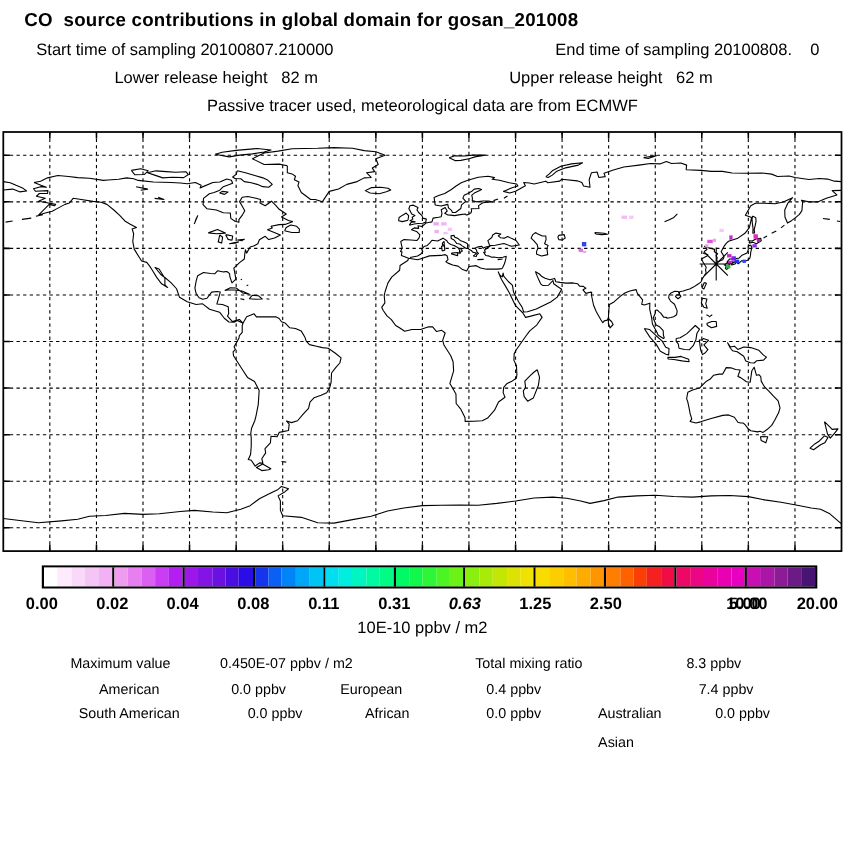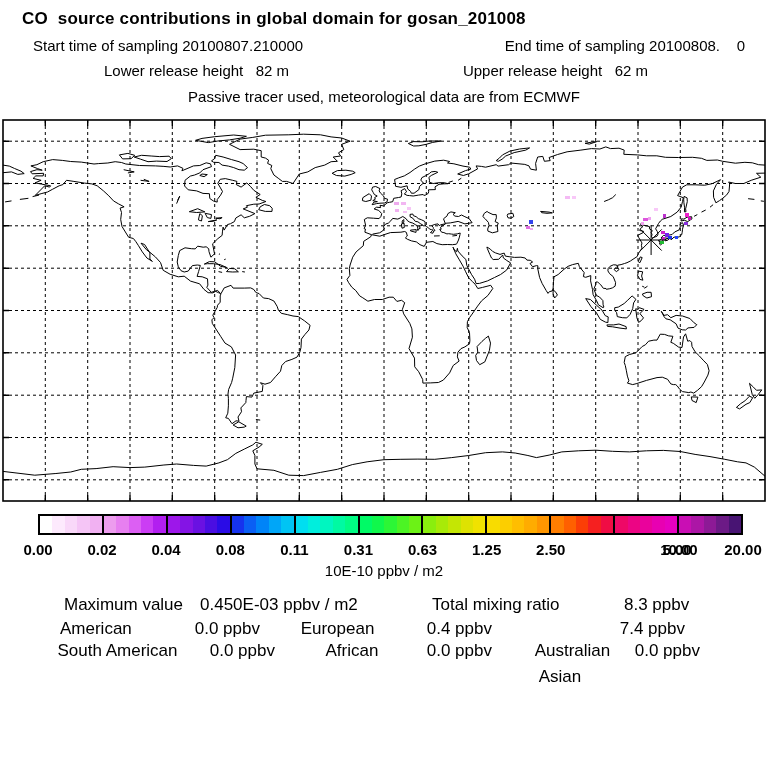--- a/index.html
+++ b/index.html
@@ -10,21 +10,21 @@
   .t-sub{font-size:15px;font-weight:500;}
   .hline{position:absolute;display:flex;justify-content:space-between;}
   .center-line{position:absolute;left:0;width:768px;text-align:center;}
   #colorbar{position:absolute;left:38px;top:514px;width:701px;height:17px;display:flex;
             border:2px solid #000;}
   #colorbar .seg{flex:1 1 0;display:flex;}
   #colorbar .seg + .seg{border-left:2px solid #000;}
   #colorbar .cell{flex:1 1 0;}
   .cb-label{position:absolute;top:541px;transform:translateX(-50%);
             font-size:15px;font-weight:bold;}
-  .stat{position:absolute;font-size:17px;font-weight:500;}
+  .stat{position:absolute;font-size:13px;font-weight:500;}
 </style>
 </head>
 <body>
 
 <div id="page">
 
   <div class="t-title pre" style="left:22px;top:9px;">CO  source contributions in global domain for gosan_201008</div>
 
   <div class="hline t-sub" style="left:33px;top:37px;width:712px;">
     <span class="pre">Start time of sampling 20100807.210000</span>
@@ -149,36 +149,36 @@
         <div class="cell" style="background: rgb(72, 20, 115);"></div>
       </div>
     </div>
   <div id="cb-labels">
       <span class="cb-label" style="left: 38px;">0.00</span>
       <span class="cb-label" style="left: 102.091px;">0.02</span>
       <span class="cb-label" style="left: 150px; padding-left: 32px;">0.04</span>
       <span class="cb-label" style="left: 230.273px;">0.08</span>
       <span class="cb-label" style="left: 294.364px;">0.11</span>
       <span class="cb-label" style="left: 358.455px;">0.31</span>
-      <span class="cb-label" style="left: 422.545px;">0.63</span>
+      <span class="cb-label" style="left: 422.545px; font-style: italic;">0.63</span>
       <span class="cb-label" style="left: 486.636px;">1.25</span>
       <span class="cb-label" style="left: 550.727px;">2.50</span>
       <span class="cb-label" style="left: 641px; margin-left: 36px;">5.00</span>
       <span class="cb-label" style="left: 678.909px;">10.00</span>
       <span class="cb-label" style="left: 743px;">20.00</span>
     </div>
 
   <div class="center-line t-sub" style="top:562px;">10E-10 ppbv / m2</div>
 
   <span class="stat" style="left:64px;top:595px;">Maximum value</span>
-  <span class="stat" style="left:200px;top:595px;">0.450E-03 ppbv / m2</span>
+  <span class="stat" style="left:200px;top:595px;">0.450E-07 ppbv / m2</span>
   <span class="stat" style="left:432px;top:595px;">Total mixing ratio</span>
   <span class="stat" style="left:624px;top:595px;">8.3 ppbv</span>
 
-  <span class="stat" style="left:60px;top:619px;width:115px;text-align:left;">American</span>
+  <span class="stat" style="left:60px;top:619px;width:115px;text-align:center;">American</span>
   <span class="stat" style="left:180px;top:619px;width:80px;text-align:right;">0.0 ppbv</span>
   <span class="stat" style="left:280px;top:619px;width:115px;text-align:center;">European</span>
   <span class="stat" style="left:412px;top:619px;width:80px;text-align:right;">0.4 ppbv</span>
   <span class="stat" style="left:505px;top:619px;width:110px;text-align:center;margin-top:48px;">Asian</span>
   <span class="stat" style="left:600px;top:619px;width:85px;text-align:right;">7.4 ppbv</span>
 
   <span class="stat" style="left:40px;top:641px;width:155px;text-align:center;">South American</span>
   <span class="stat" style="left:180px;top:641px;width:95px;text-align:right;">0.0 ppbv</span>
   <span class="stat" style="left:292px;top:641px;width:120px;text-align:center;">African</span>
   <span class="stat" style="left:412px;top:641px;width:80px;text-align:right;">0.0 ppbv</span>

